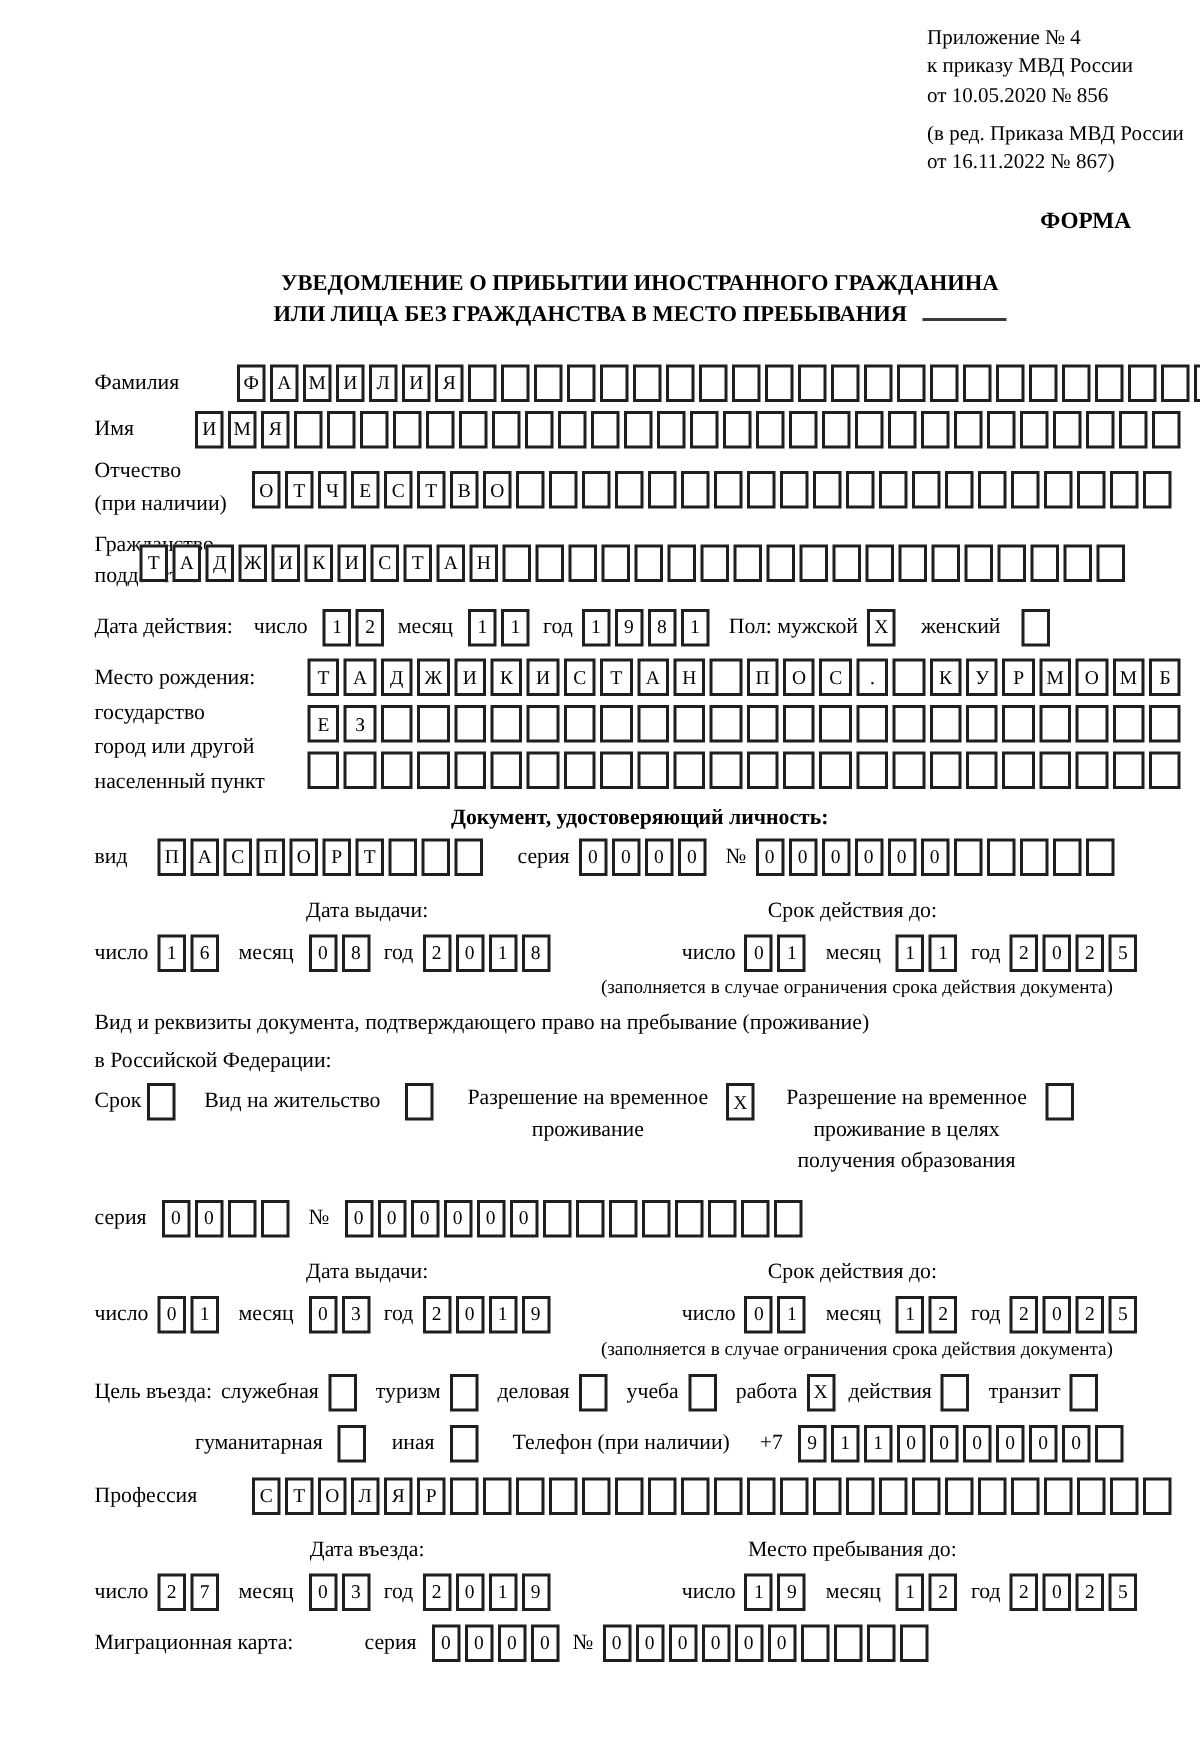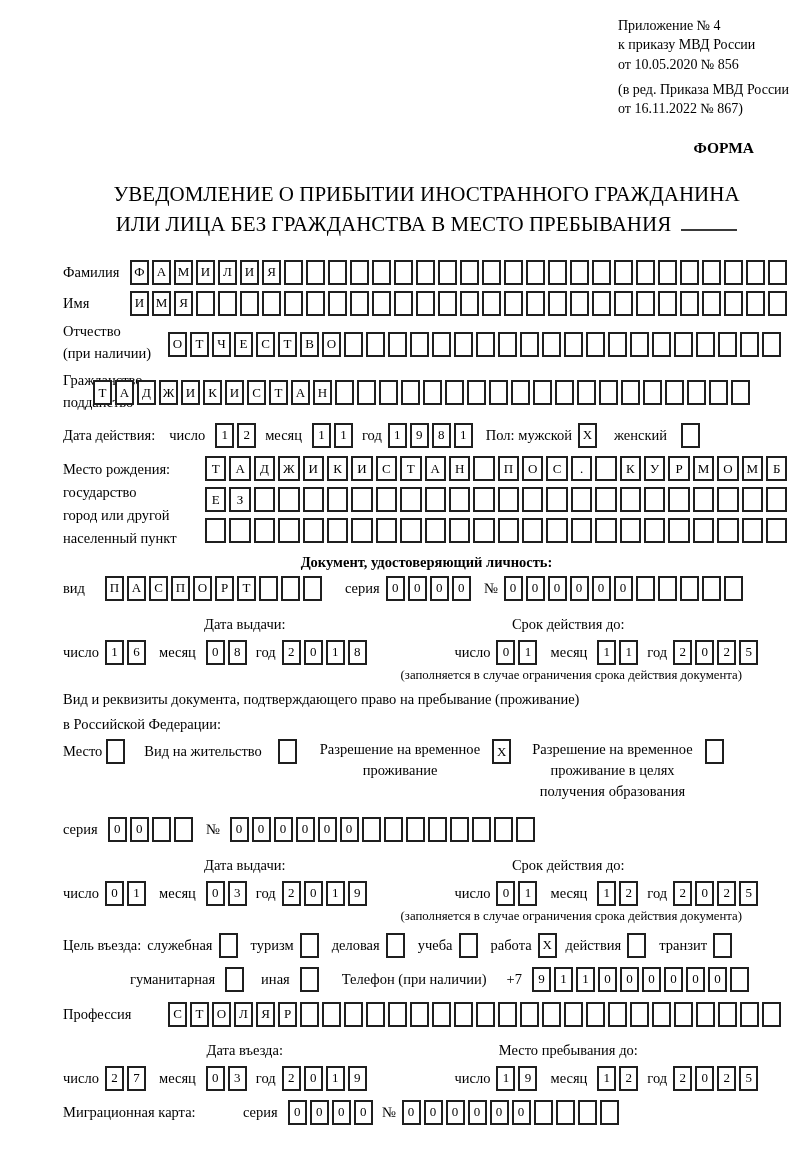--- a/index.html
+++ b/index.html
@@ -1,21 +1,21 @@
 <!DOCTYPE html>
 <html><head>
 <meta charset="utf-8">
 <style>
   html,body{margin:0;padding:0;background:#fff;color:#000;}
   .page{width:800px;height:1163px;box-sizing:border-box;padding:16px 10px 16px 63px;
         font-family:"Liberation Serif","DejaVu Serif",serif;font-size:14.5px;position:relative;overflow:hidden;}
   .appendix{margin-left:555px;font-size:14px;line-height:1.38;}
   .appendix .gap{margin-top:6px;}
   .forma{font-weight:bold;font-size:15.5px;text-align:right;padding-right:36px;margin-top:20px;}
-  .title{margin-top:22px;text-align:center;font-weight:normal;font-size:21px;line-height:1.45;}
+  .title{margin-top:22px;text-align:center;font-weight:bold;font-size:15px;line-height:1.45;}
   .title .uline{display:inline-block;width:56px;border-bottom:2px solid #3a3a3a;margin-left:10px;}
   .sec-heading{margin-top:26px;font-weight:bold;font-size:15px;letter-spacing:.2px;}
   .row{display:flex;align-items:center;margin-top:5px;min-height:26px;}
   .lblcol{flex:0 0 auto;}
   .w68{width:67px;}
   .w105{width:105px;}
   .w142{width:142px;}
   .two-line{line-height:1.5;align-self:flex-start;}
   .cells{display:flex;flex:0 0 auto;}
   .cell{box-sizing:content-box;width:15px;height:21px;border:2px solid #1f1f1f;margin-right:3px;
@@ -51,21 +51,21 @@
   </div>
 
   <div class="forma">ФОРМА</div>
 
   <div class="title">
     <div>УВЕДОМЛЕНИЕ О ПРИБЫТИИ ИНОСТРАННОГО ГРАЖДАНИНА</div>
     <div><span>ИЛИ ЛИЦА БЕЗ ГРАЖДАНСТВА В МЕСТО ПРЕБЫВАНИЯ</span><span class="uline"></span></div>
   </div>
 
 
-  <div class="row" style="margin-top:20px;">
+  <div class="row" style="margin-top:20px;gap:28px;">
     <span class="lblcol w68">Фамилия</span>
     <span class="cells">
         <span class="cell">Ф</span>
         <span class="cell">А</span>
         <span class="cell">М</span>
         <span class="cell">И</span>
         <span class="cell">Л</span>
         <span class="cell">И</span>
         <span class="cell">Я</span>
         <span class="cell"></span>
@@ -408,21 +408,21 @@
         </span>
     </div>
   </div>
 
   <div class="note">(заполняется в случае ограничения срока действия документа)</div>
 
   <div class="plain">Вид и реквизиты документа, подтверждающего право на пребывание (проживание)</div>
   <div class="plain">в Российской Федерации:</div>
 
   <div class="permits">
-    <span class="lbl" style="margin-top:4px;">Место</span>
+    <span class="lbl" style="margin-top:4px;">Срок</span>
     <span class="cells" style="margin-left:4px;">
         <span class="cell"></span>
       </span>
     <span class="lbl" style="margin-left:16px;margin-top:4px;">Вид на жительство</span>
     <span class="cells" style="margin-left:16px;">
         <span class="cell"></span>
       </span>
     <span class="permit-lbl" style="margin-left:20px;">
       <span style="display:block;">Разрешение на временное</span>
       <span style="display:block;">проживание</span>

